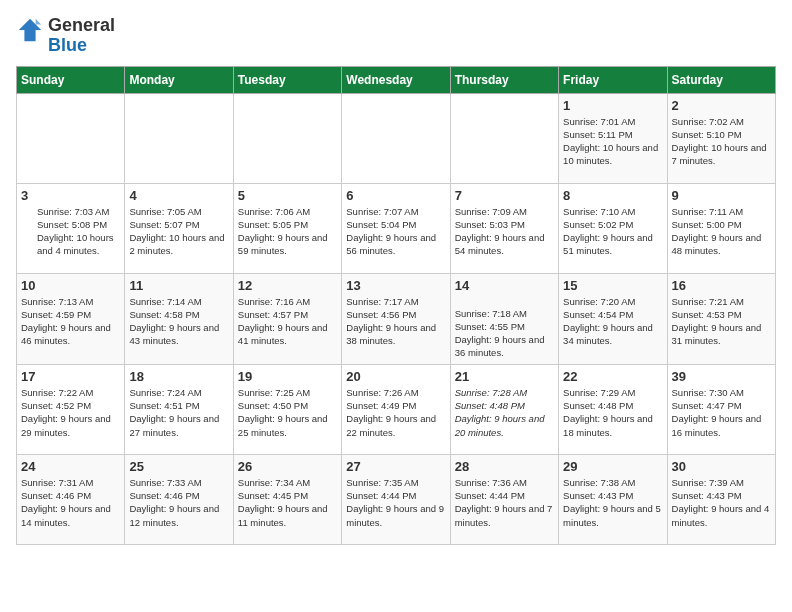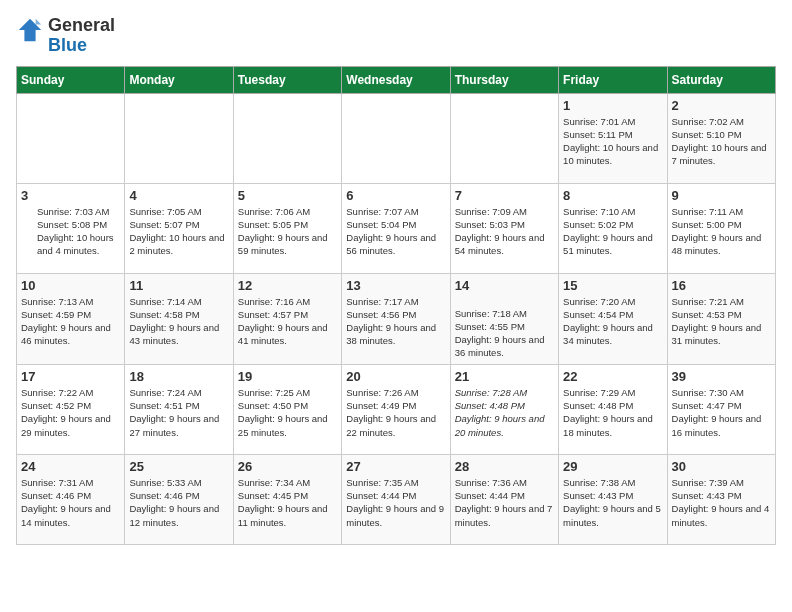--- a/index.html
+++ b/index.html
@@ -272,21 +272,21 @@
       </tr>
       <tr>
         <td>
           <span class="day-number">24</span>
           <div class="day-info" style="white-space: pre-line;">Sunrise: 7:31 AM
 Sunset: 4:46 PM
 Daylight: 9 hours and 14 minutes.</div>
         </td>
         <td>
           <span class="day-number">25</span>
-          <div class="day-info" style="white-space: pre-line;">Sunrise: 5:33 AM
+          <div class="day-info" style="white-space: pre-line;">Sunrise: 7:33 AM
 Sunset: 4:46 PM
 Daylight: 9 hours and 12 minutes.</div>
         </td>
         <td>
           <span class="day-number">26</span>
           <div class="day-info" style="white-space: pre-line;">Sunrise: 7:34 AM
 Sunset: 4:45 PM
 Daylight: 9 hours and 11 minutes.</div>
         </td>
         <td>

